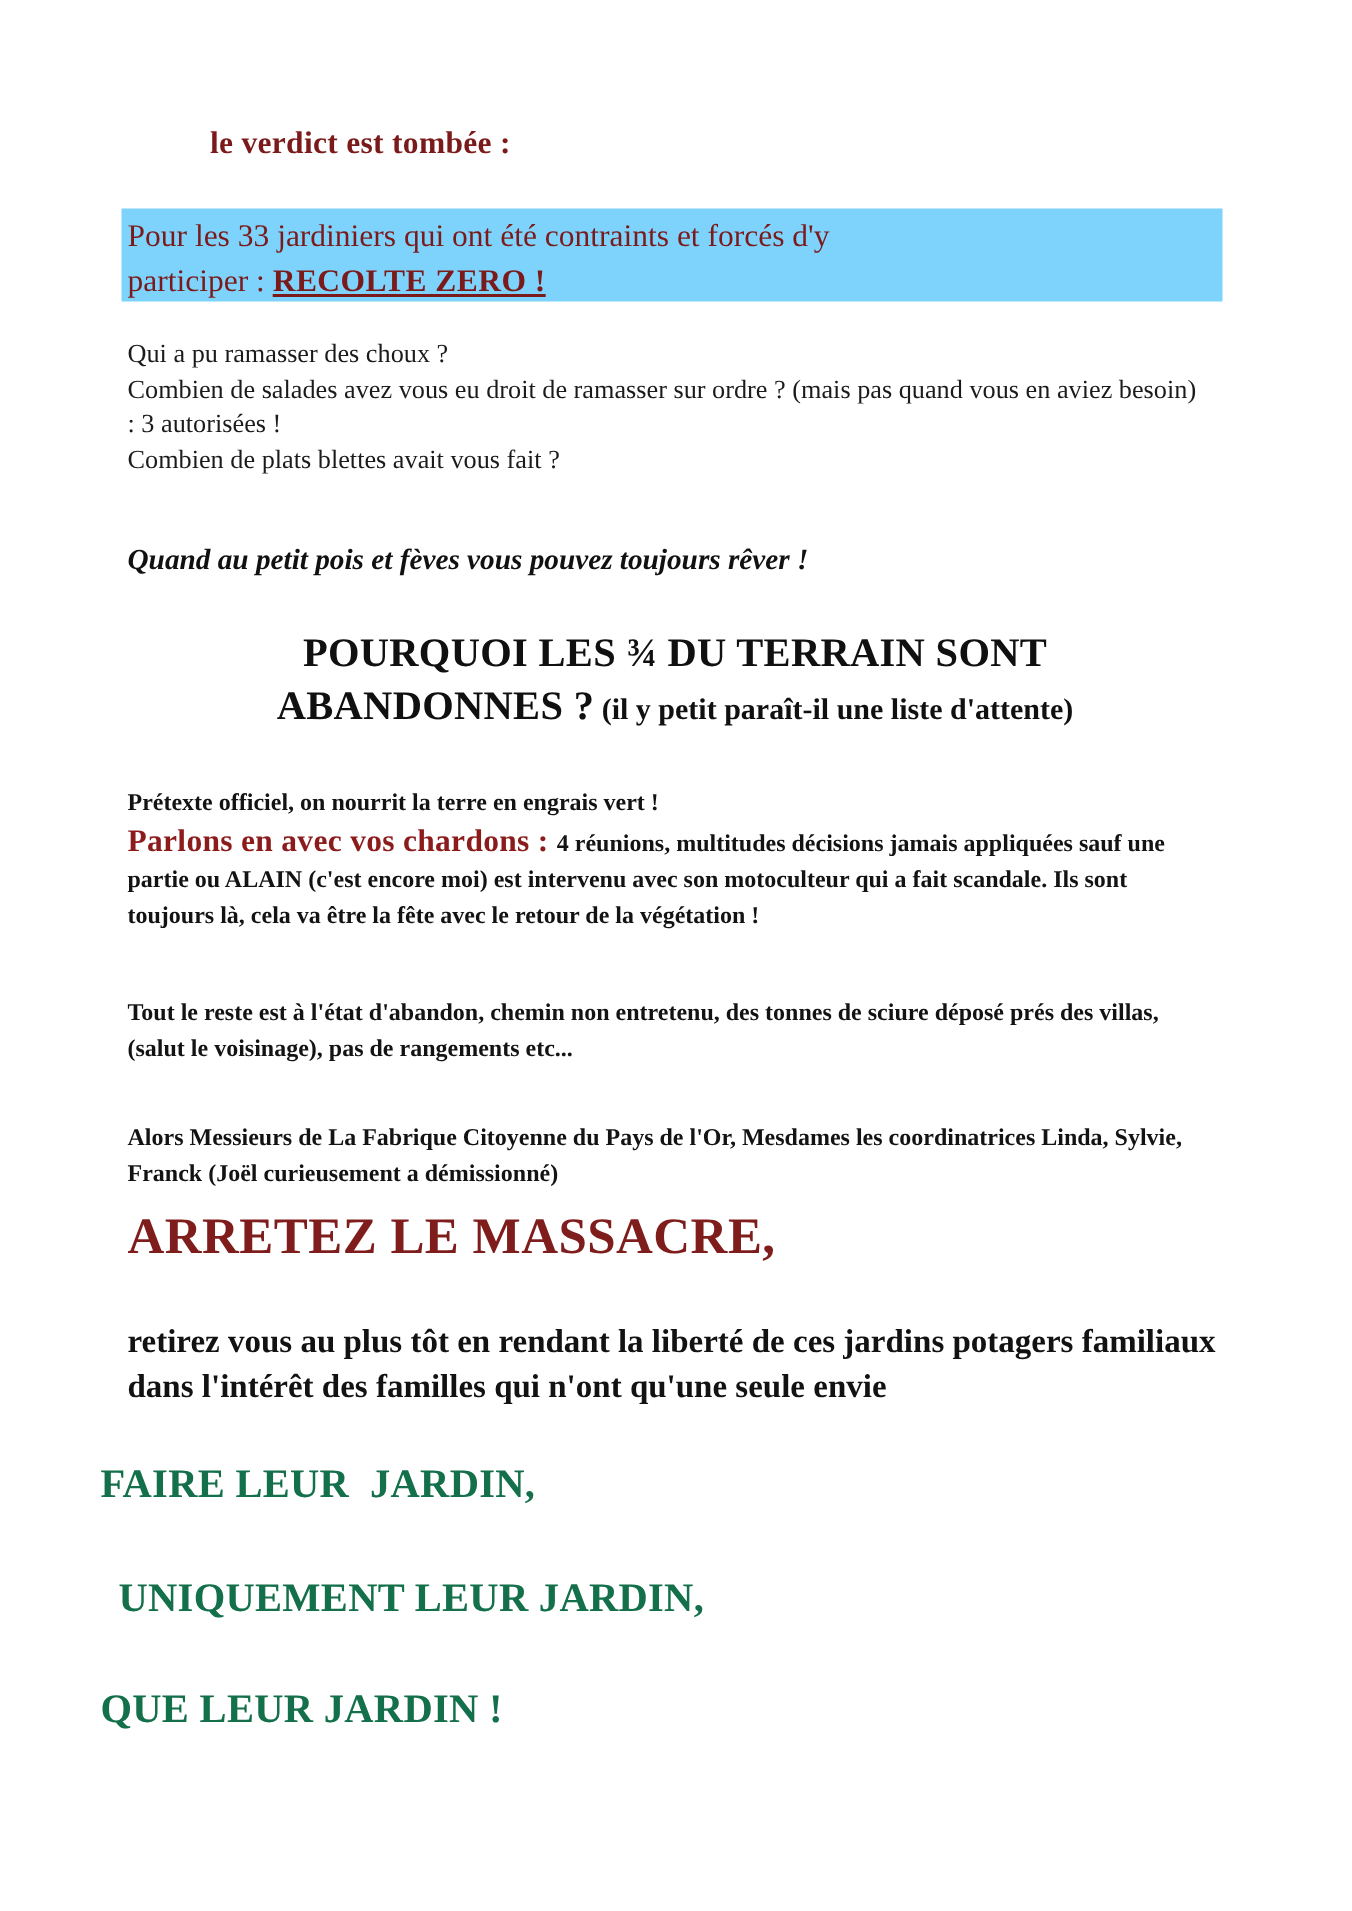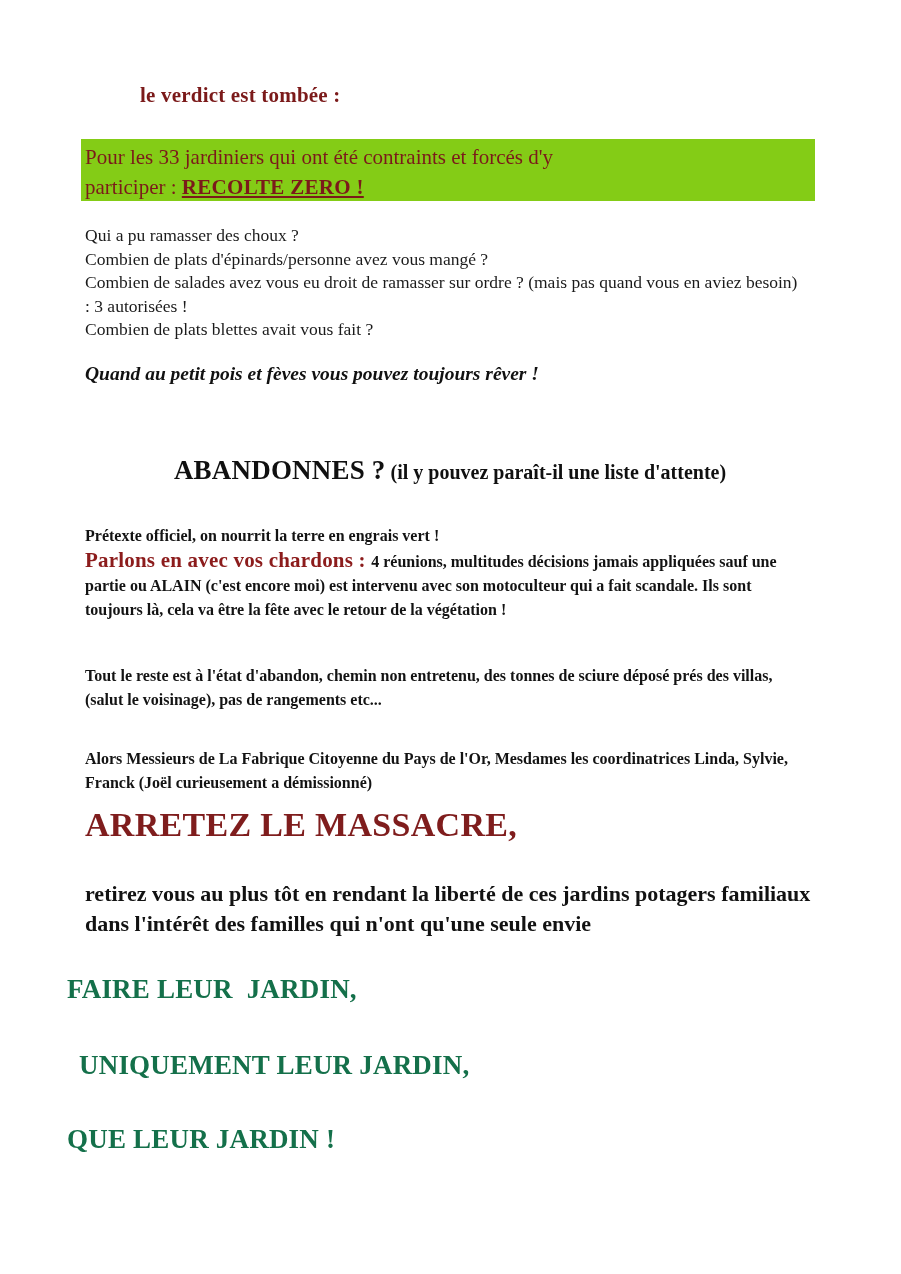--- a/index.html
+++ b/index.html
@@ -33,21 +33,21 @@
     white-space: nowrap;
   }
 
   
   .yellow-block {
     position: absolute;
     left: 81px;
     top: 139px;
     width: 734px;
     height: 62px;
-    background: #84cc16;
+    background: #7dd3fc;
   }
   .yellow-line {
     position: absolute;
     left: 4px;
     font-size: 21px;
     color: #7B1A1A;
     white-space: nowrap;
     line-height: 1;
   }
   .yellow-line.l1 { top: 8px; }
@@ -171,30 +171,29 @@
 
   <div class="yellow-block">
     <div class="yellow-line l1">Pour les 33 jardiniers qui ont été contraints et forcés d'y</div>
     <div class="yellow-line l2">
       <span>participer : </span><span class="recolte">RECOLTE ZERO !</span>
     </div>
   </div>
 
   <div class="questions">
     <span class="q">Qui a pu ramasser des choux ?</span>
-    <span class="q">Combien de plats d'épinards/personne avez vous mangé ?</span>
     <span class="q">Combien de salades avez vous eu droit de ramasser sur ordre ? (mais pas quand vous en aviez besoin) : 3 autorisées !</span>
     <span class="q">Combien de plats blettes avait vous fait ?</span>
   </div>
 
   <div class="italic-line">Quand au petit pois et fèves vous pouvez toujours rêver !</div>
 
   <div class="big-heading">
-    <br>
-    <span>ABANDONNES ?</span><span class="sub"> (il y pouvez paraît-il une liste d'attente)</span>
+    <span>POURQUOI LES ¾ DU TERRAIN SONT</span><br>
+    <span>ABANDONNES ?</span><span class="sub"> (il y petit paraît-il une liste d'attente)</span>
   </div>
 
   <div class="bold-para p-pretexte">Prétexte officiel, on nourrit la terre en engrais vert !</div>
 
   <div class="bold-para p-chardons">
     <span class="chardons-head"> Parlons en avec vos chardons : </span><span>4 réunions, multitudes décisions jamais appliquées sauf une partie ou ALAIN (c'est encore moi) est intervenu avec son motoculteur qui a fait scandale. Ils sont toujours là, cela va être la fête avec le retour de la végétation !</span>
   </div>
 
   <div class="bold-para p-reste">Tout le reste est à l'état d'abandon, chemin non entretenu, des tonnes de sciure déposé prés des villas, (salut le voisinage), pas de rangements etc...</div>
 

